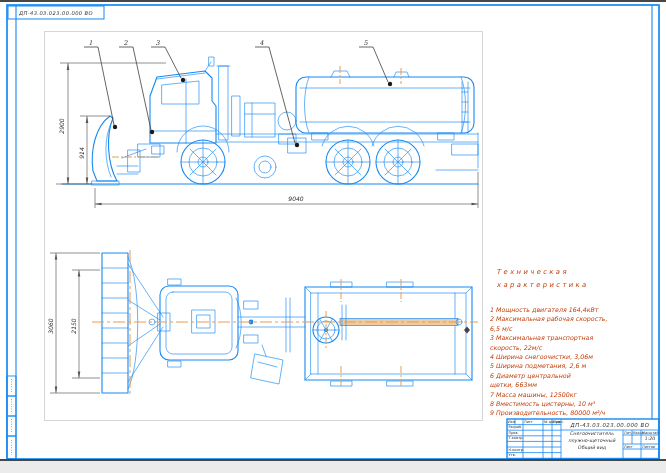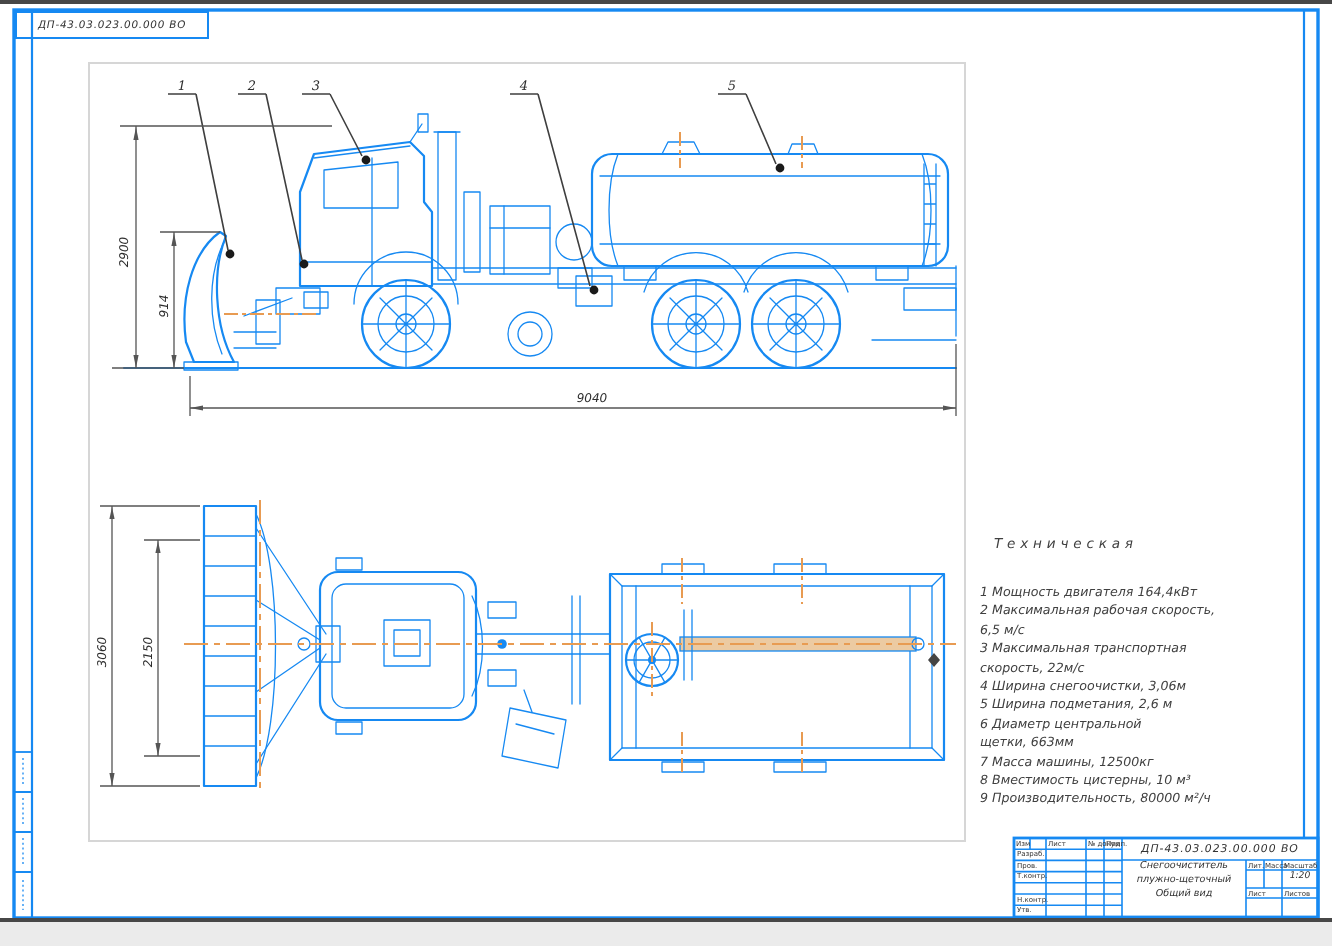--- a/index.html
+++ b/index.html
@@ -18,21 +18,21 @@
   .thin{stroke-width:0.65;}
   .fr{stroke:#1689f2;fill:none;}
   .dm{stroke:#555555;fill:none;stroke-width:0.65;}
   .ld{stroke:#3f3f3f;fill:none;stroke-width:0.8;}
   .or{stroke:#e89b52;fill:none;stroke-width:1;}
   .dsh{stroke-dasharray:12 3 3 3;}
   .dsh2{stroke-dasharray:7 2 2 2;}
   .dtx{font:italic 6px "DejaVu Sans",sans-serif;fill:#2e2e2e;}
   .ctx{font:italic 6.5px "DejaVu Serif",serif;fill:#2e2e2e;}
   
-  #tech{left:490px;top:266px;width:154px;color:#404040;font-style:italic;
+  #tech{left:490px;top:266px;width:154px;color:#c2410c;font-style:italic;
         font-family:"DejaVu Sans",sans-serif;}
   #tech .tt{font-size:6.8px;letter-spacing:2.4px;margin-left:7px;line-height:13px;white-space:nowrap;}
   #tech .tl{font-size:6.3px;line-height:9.4px;white-space:nowrap;}
   #tech .gap{height:13px;}
   
   .tinyb{color:#2c5fae;font-style:italic;}
   #stamp-code{left:10px;top:8px;width:92px;height:11px;font-size:5.2px;text-align:center;
               line-height:11px;letter-spacing:0.4px;}
   .tbl{color:#333;font-size:3.5px;line-height:4px;white-space:nowrap;}
   .tbl-it{font-style:italic;}
@@ -249,20 +249,21 @@
                M623 435 H659 M623 444 H659 M623 449 H659" class="fr" stroke-width="0.8"></path>
     </g>
 
     <polygon points="24,461 24,469 26.2,466.8 27.8,470 29.2,469.2 27.6,466.2 30.5,466" fill="#4a4a4a"></polygon>
   </svg>
 
   <div class="abs tinyb" id="stamp-code" style="color:#333;">ДП-43.03.023.00.000 ВО</div>
 
   <div class="abs" id="tech">
     <div class="tt">Техническая</div>
+    <div class="tt">характеристика</div>
     <div class="gap"></div>
     <div class="tl">1  Мощность двигателя  164,4кВт</div>
     <div class="tl">2  Максимальная рабочая скорость,</div>
     <div class="tl">6,5 м/с</div>
     <div class="tl">3  Максимальная транспортная</div>
     <div class="tl">скорость,  22м/с</div>
     <div class="tl">4  Ширина снегоочистки,  3,06м</div>
     <div class="tl">5  Ширина подметания,  2,6 м</div>
     <div class="tl">6  Диаметр центральной</div>
     <div class="tl">    щетки,  663мм</div>

